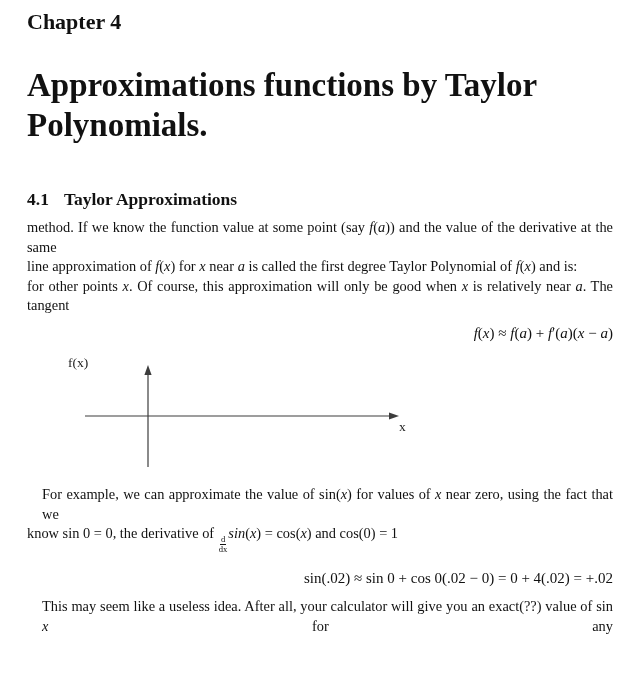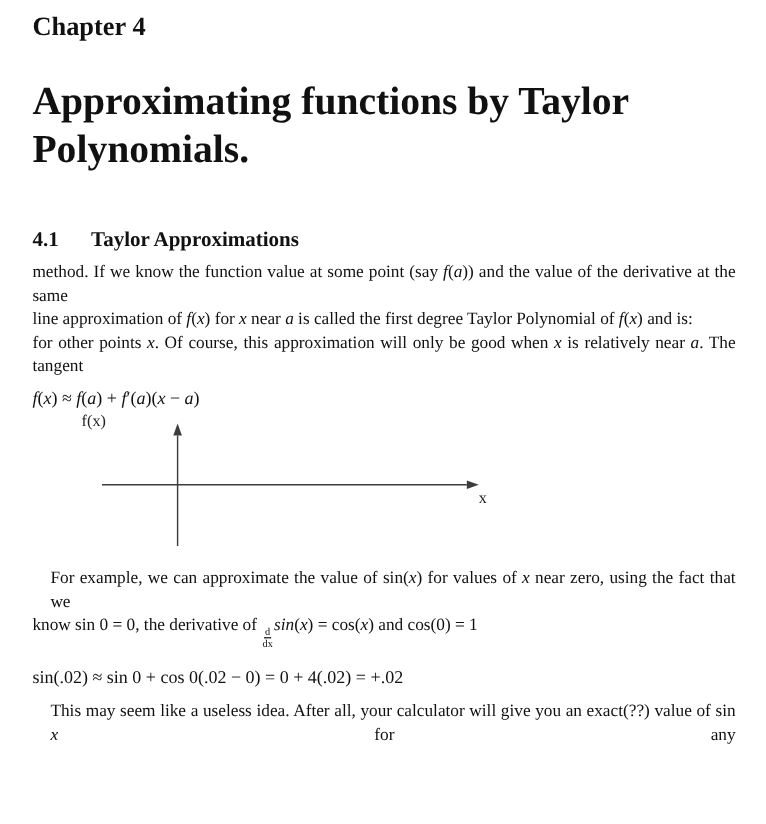--- a/index.html
+++ b/index.html
@@ -19,63 +19,64 @@
   }
   .chapter-title {
     margin-top: 31px;
     font-size: 33px; font-weight: bold; line-height: 40px;
   }
   .section-heading {
     display: flex; align-items: baseline;
     font-size: 17.5px; font-weight: bold; line-height: 22px;
   }
   .section-heading .sec-num { margin-right: 15px; }
-  .sec-41 { margin-top: 43px; gap: 12px; }
+  .sec-41 { margin-top: 43px; }
   .para { font-size: 14.4px; line-height: 19.6px; }
   .p1 { margin-top: 8px; }
   .p2 { margin-top: 16px; }
   .p3 { margin-top: 9px; }
   .line { text-align: justify; text-align-last: justify; }
   .line.last { text-align-last: left; }
   .line.indent { padding-left: 15px; }
   .formula {
-    text-align: left;
+    text-align: right;
     font-size: 15px; line-height: 20px;
   }
   .formula-1 { margin-top: 7px; }
   .formula-2 { margin-top: 14px; }
   i { font-style: italic; }
   .frac {
     display: inline-flex; flex-direction: column; align-items: center;
     font-size: 8.6px; line-height: 1.05; vertical-align: -4px;
     font-style: normal;
   }
   .frac .fnum { border-bottom: 0.8px solid #111; padding: 0 1px; }
   .frac .fden { padding: 0 1px; }
   .figure {
     position: relative;
+    margin-top: 12px;
     width: 586px; height: 114px; text-align: right;
   }
   .figure svg { position: absolute; left: 0; top: 0; }
   .axis-label {
     position: absolute;
     font-size: 13.5px; line-height: 15px; color: #222;
   }
   .ylabel { left: 41px; top: 0px; }
   .xlabel { left: 372px; top: 64px; }
 </style>
 </head>
 <body>
 
 <div class="page">
 
   <div class="chapter-label">Chapter 4</div>
 
   <div class="chapter-title">
-    <div>Approximating functions by Taylor</div>
+    <div>Approximations functions by Taylor</div>
     <div>Polynomials.</div>
   </div>
 
   <div class="section-heading sec-41">
     <span class="sec-num">4.1</span>
     <span class="sec-title">Taylor Approximations</span>
   </div>
 
   <div class="para p1">
     <div class="line">method. If we know the function value at some point (say <i>f</i>(<i>a</i>)) and the value of the derivative at the same</div>

